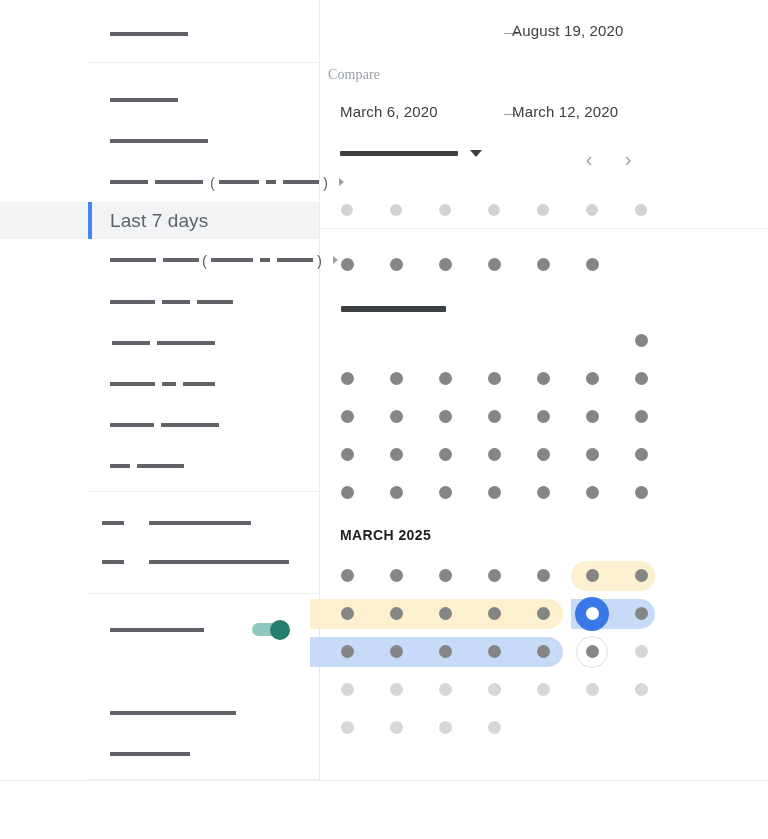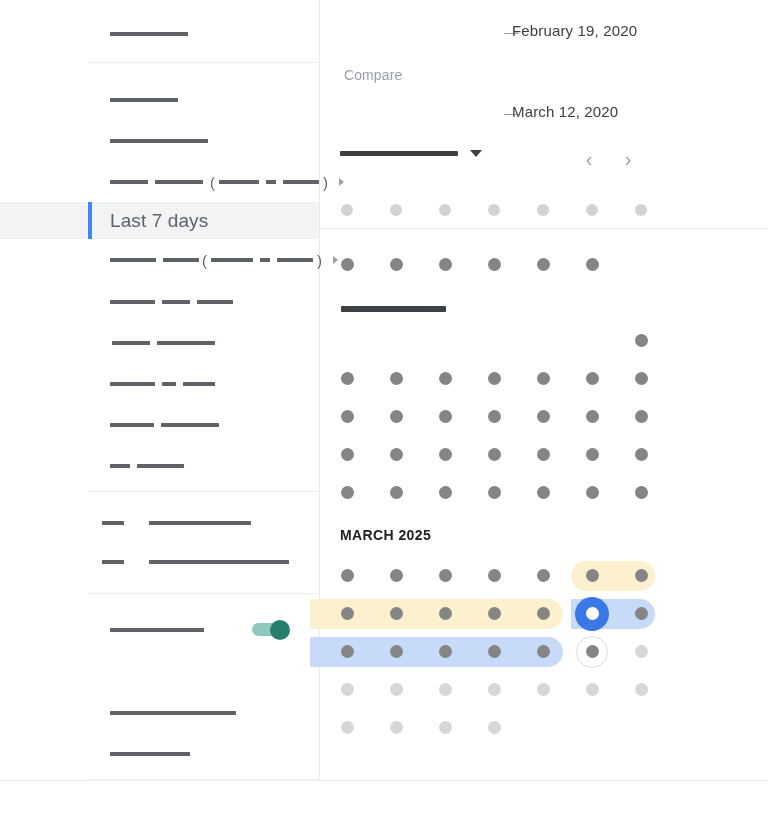--- a/index.html
+++ b/index.html
@@ -278,26 +278,30 @@
       </span>
     </div>
 
     <div class="sb-sep" style="top:779px;"></div>
   </div>
 
   <div class="right">
 
     <div class="dash" style="left:184px;top:33px;"></div>
     <div class="date-field" style="left:192px;top:22px;width:150px;">
-      <span class="dv">February 19, 2020</span>
+      <span class="dv">August 19, 2020</span>
       <span class="underline"></span>
     </div>
 
-    <div class="compare-label" style="left:24px;top:67px;">Compare</div>
-
+    <div class="compare-label" style="left:8px;top:67px;font-family:Liberation Serif, serif;">Compare</div>
+
+    <div class="date-field" style="left:20px;top:103px;width:150px;">
+      <span class="dv">March 6, 2020</span>
+      <span class="underline"></span>
+    </div>
     <div class="dash" style="left:184px;top:114px;"></div>
     <div class="date-field" style="left:192px;top:103px;width:150px;">
       <span class="dv">March 12, 2020</span>
       <span class="underline"></span>
     </div>
 
     <div class="dropdown" style="left:20px;top:150px;">
       <span class="dd-bar"></span>
       <span class="dd-caret"></span>
     </div>

